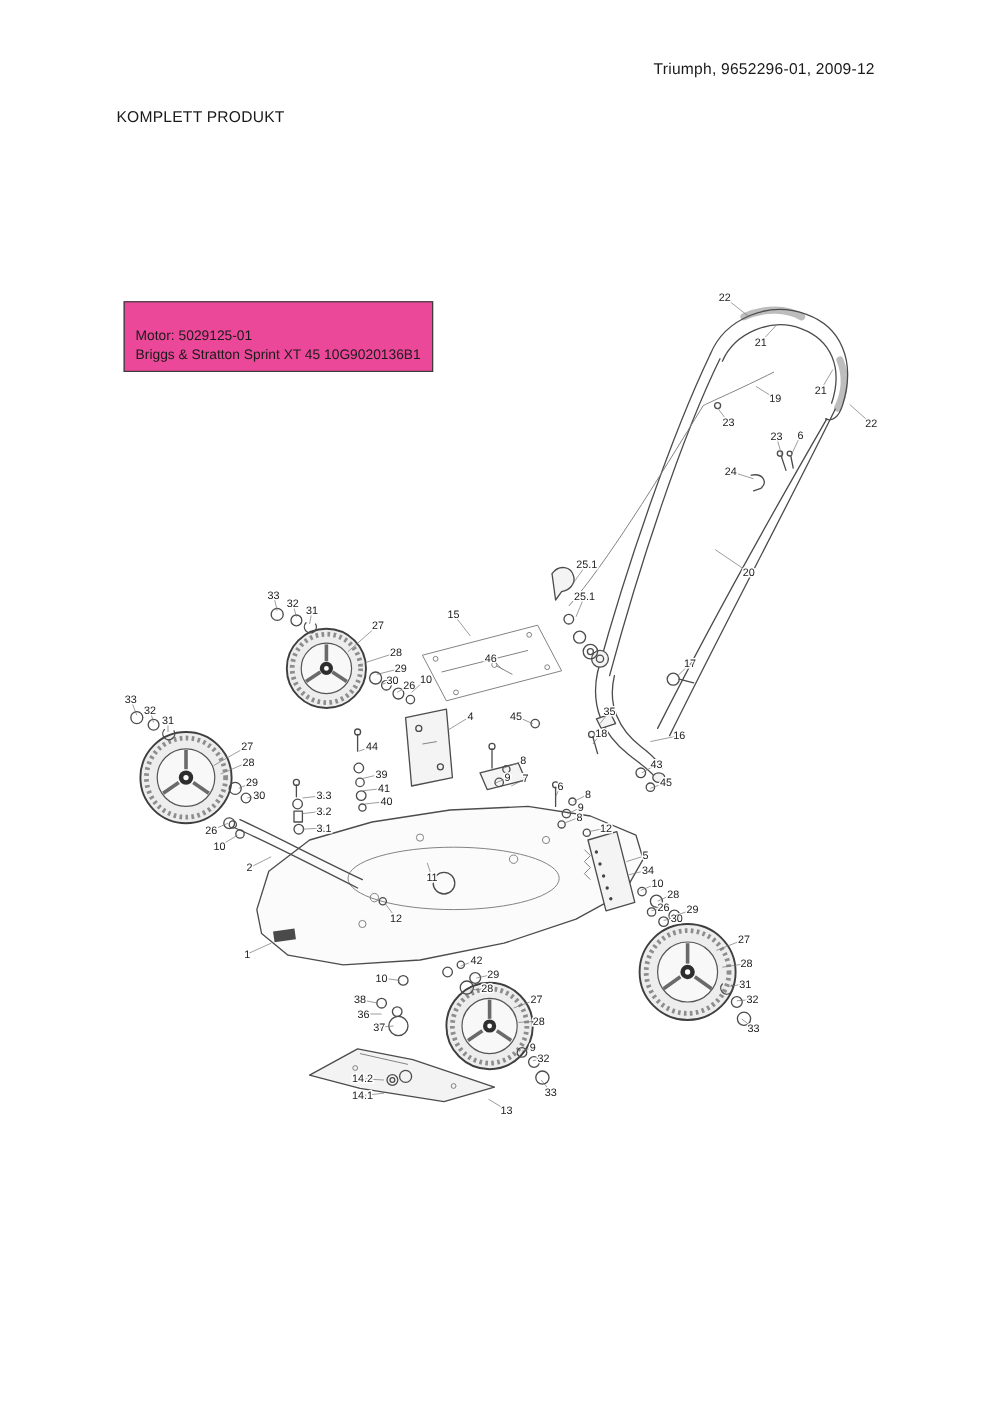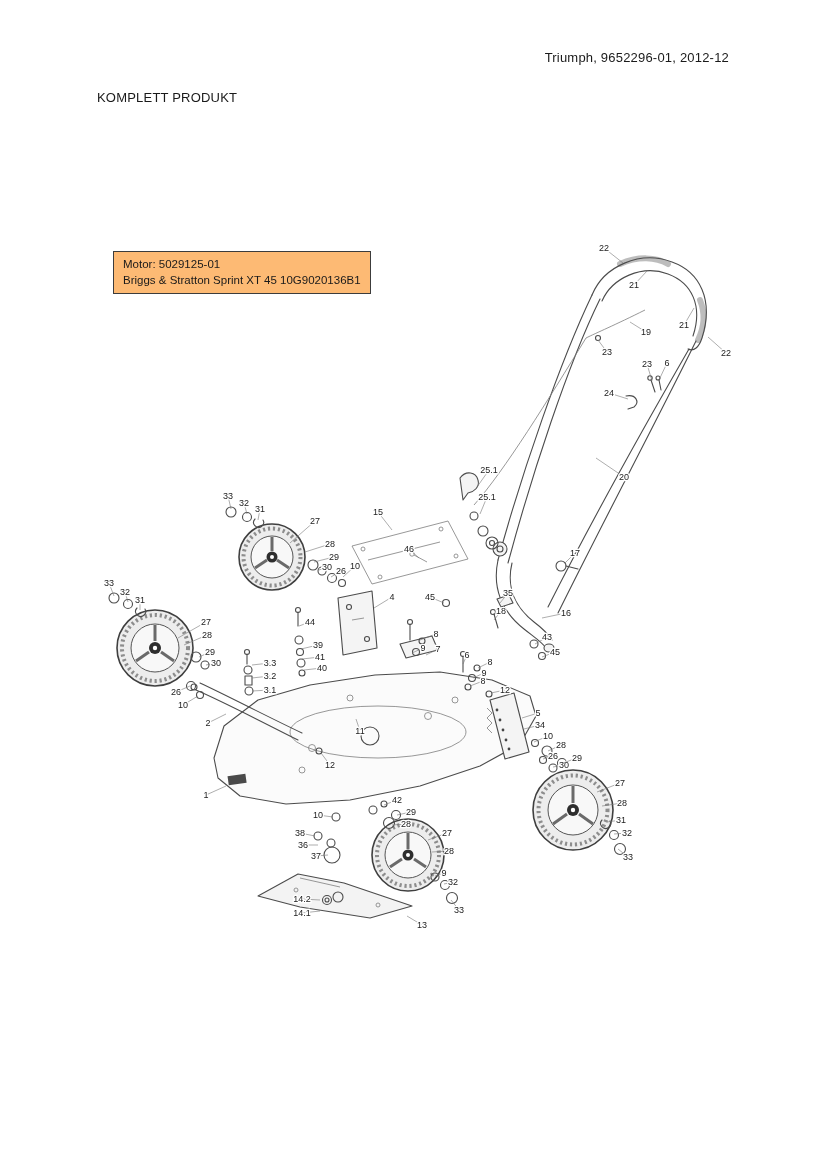--- a/index.html
+++ b/index.html
@@ -4,42 +4,42 @@
 <style>
   html,body{margin:0;padding:0;}
   body{
     width:826px;height:1169px;position:relative;overflow:hidden;
     background:#ffffff;font-family:"Liberation Sans", sans-serif;color:#1a1a1a;
   }
   .hdr{position:absolute;top:50px;font-size:13px;letter-spacing:.2px;white-space:nowrap;}
   .hdr-left{left:97px;margin-top:40px;}
   .hdr-right{right:97px;}
   .motor-box{
-    position:absolute;left:113px;top:251px;border:1px solid #3c3c3c;background:#fdba74;
-    padding:4px 9px 5px 9px;font-size:11.5px;line-height:1.4;white-space:nowrap;
+    position:absolute;left:103px;top:251px;border:1px solid #3c3c3c;background:#ec4899;
+    padding:20px 9px 5px 9px;font-size:11.5px;line-height:1.4;white-space:nowrap;
   }
   svg.diagram{position:absolute;left:0;top:0;}
   .sketch{fill:none;stroke:#4c4c4c;stroke-width:1.1;stroke-linejoin:round;stroke-linecap:round;}
   .fillsoft{fill:#f4f4f4;}
   .grip{stroke:#9a9a9a;stroke-width:6;opacity:.65;fill:none;stroke-linecap:round;}
   .thin{stroke-width:.8;stroke:#7d7d7d;fill:none;}
   .tread{fill:none;stroke:#8d8d8d;stroke-width:4;stroke-dasharray:2.2 2.8;}
   .spoke{stroke:#6a6a6a;stroke-width:3;fill:none;}
   .leader{stroke:#777;stroke-width:.6;}
   .callout{
     font-size:9px;fill:#222;text-anchor:middle;dominant-baseline:central;
     paint-order:stroke;stroke:#fff;stroke-width:2.5px;
     font-family:"Liberation Sans", sans-serif;
   }
 </style>
 </head>
 <body>
 
 <div class="hdr hdr-left">KOMPLETT PRODUKT</div>
-<div class="hdr hdr-right">Triumph, 9652296-01, 2012-12</div>
+<div class="hdr hdr-right">Triumph, 9652296-01, 2009-12</div>
 
 <div class="motor-box">
   <div>Motor: 5029125-01</div>
   <div>Briggs &amp; Stratton Sprint XT 45 10G9020136B1</div>
 </div>
 
 <svg class="diagram" width="826" height="1169" viewBox="0 0 826 1169">
 
   <g>
     <path class="grip" d="M 620 264 C 638 256 656 257 668 264"></path>

